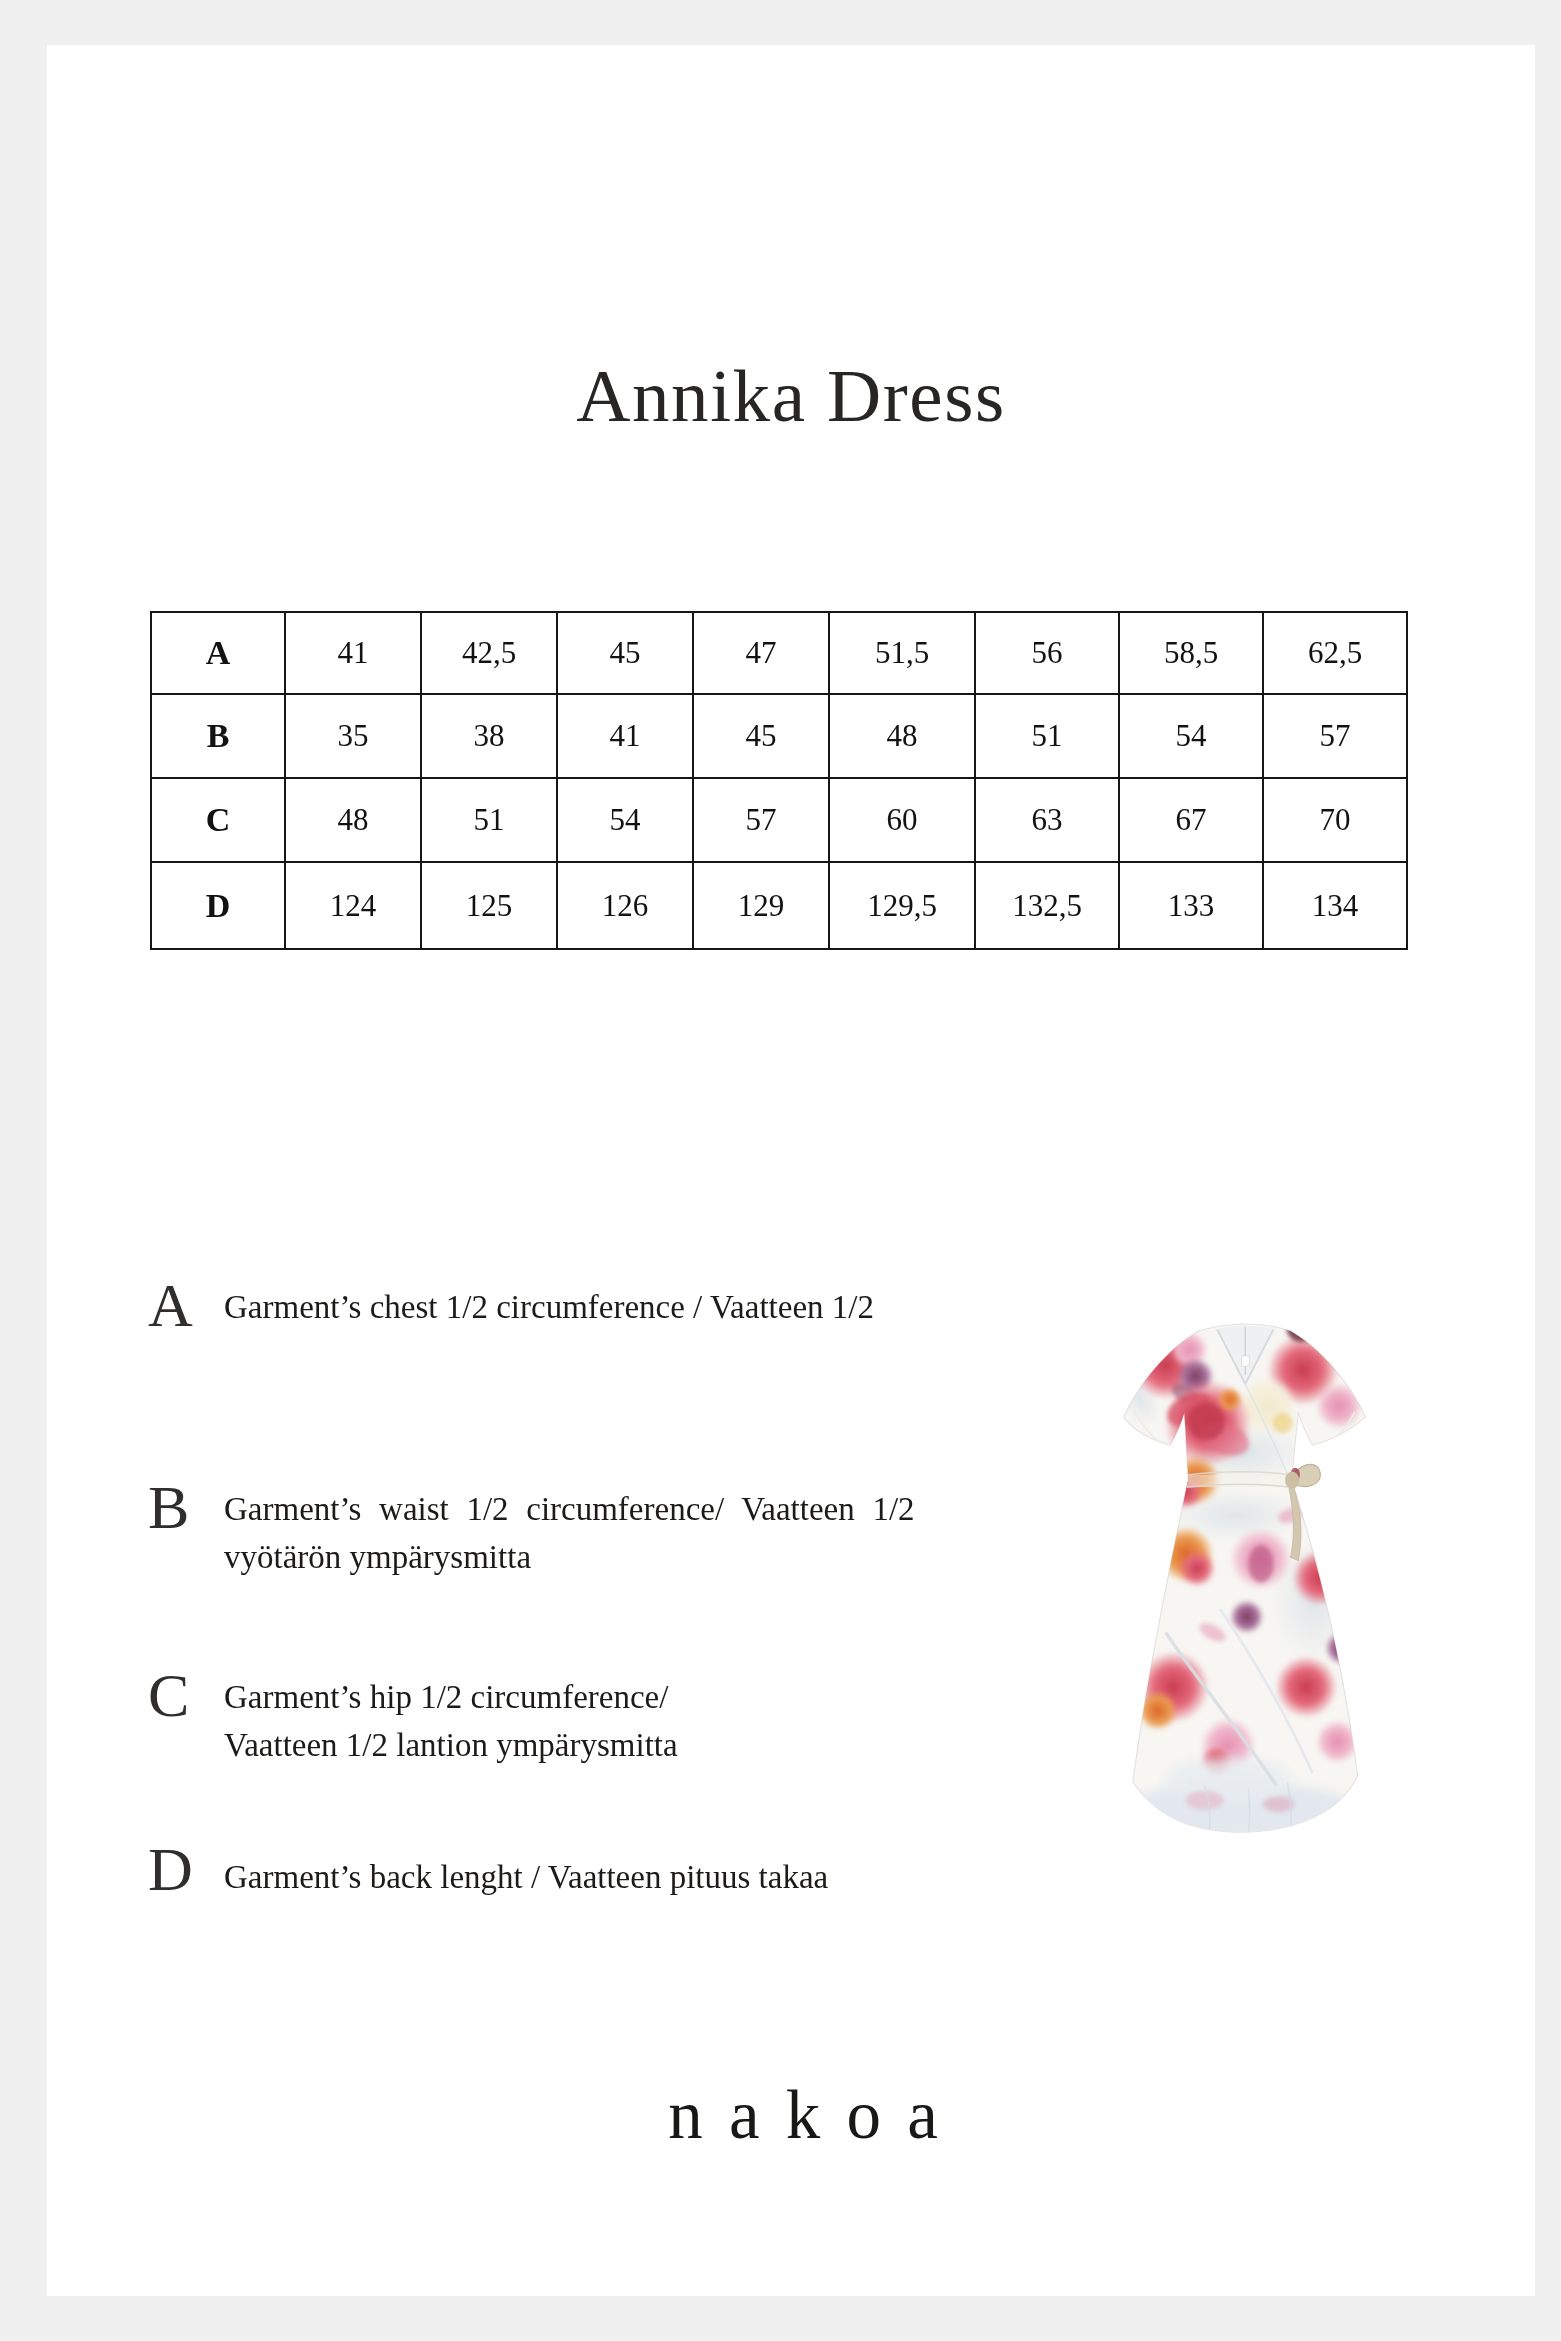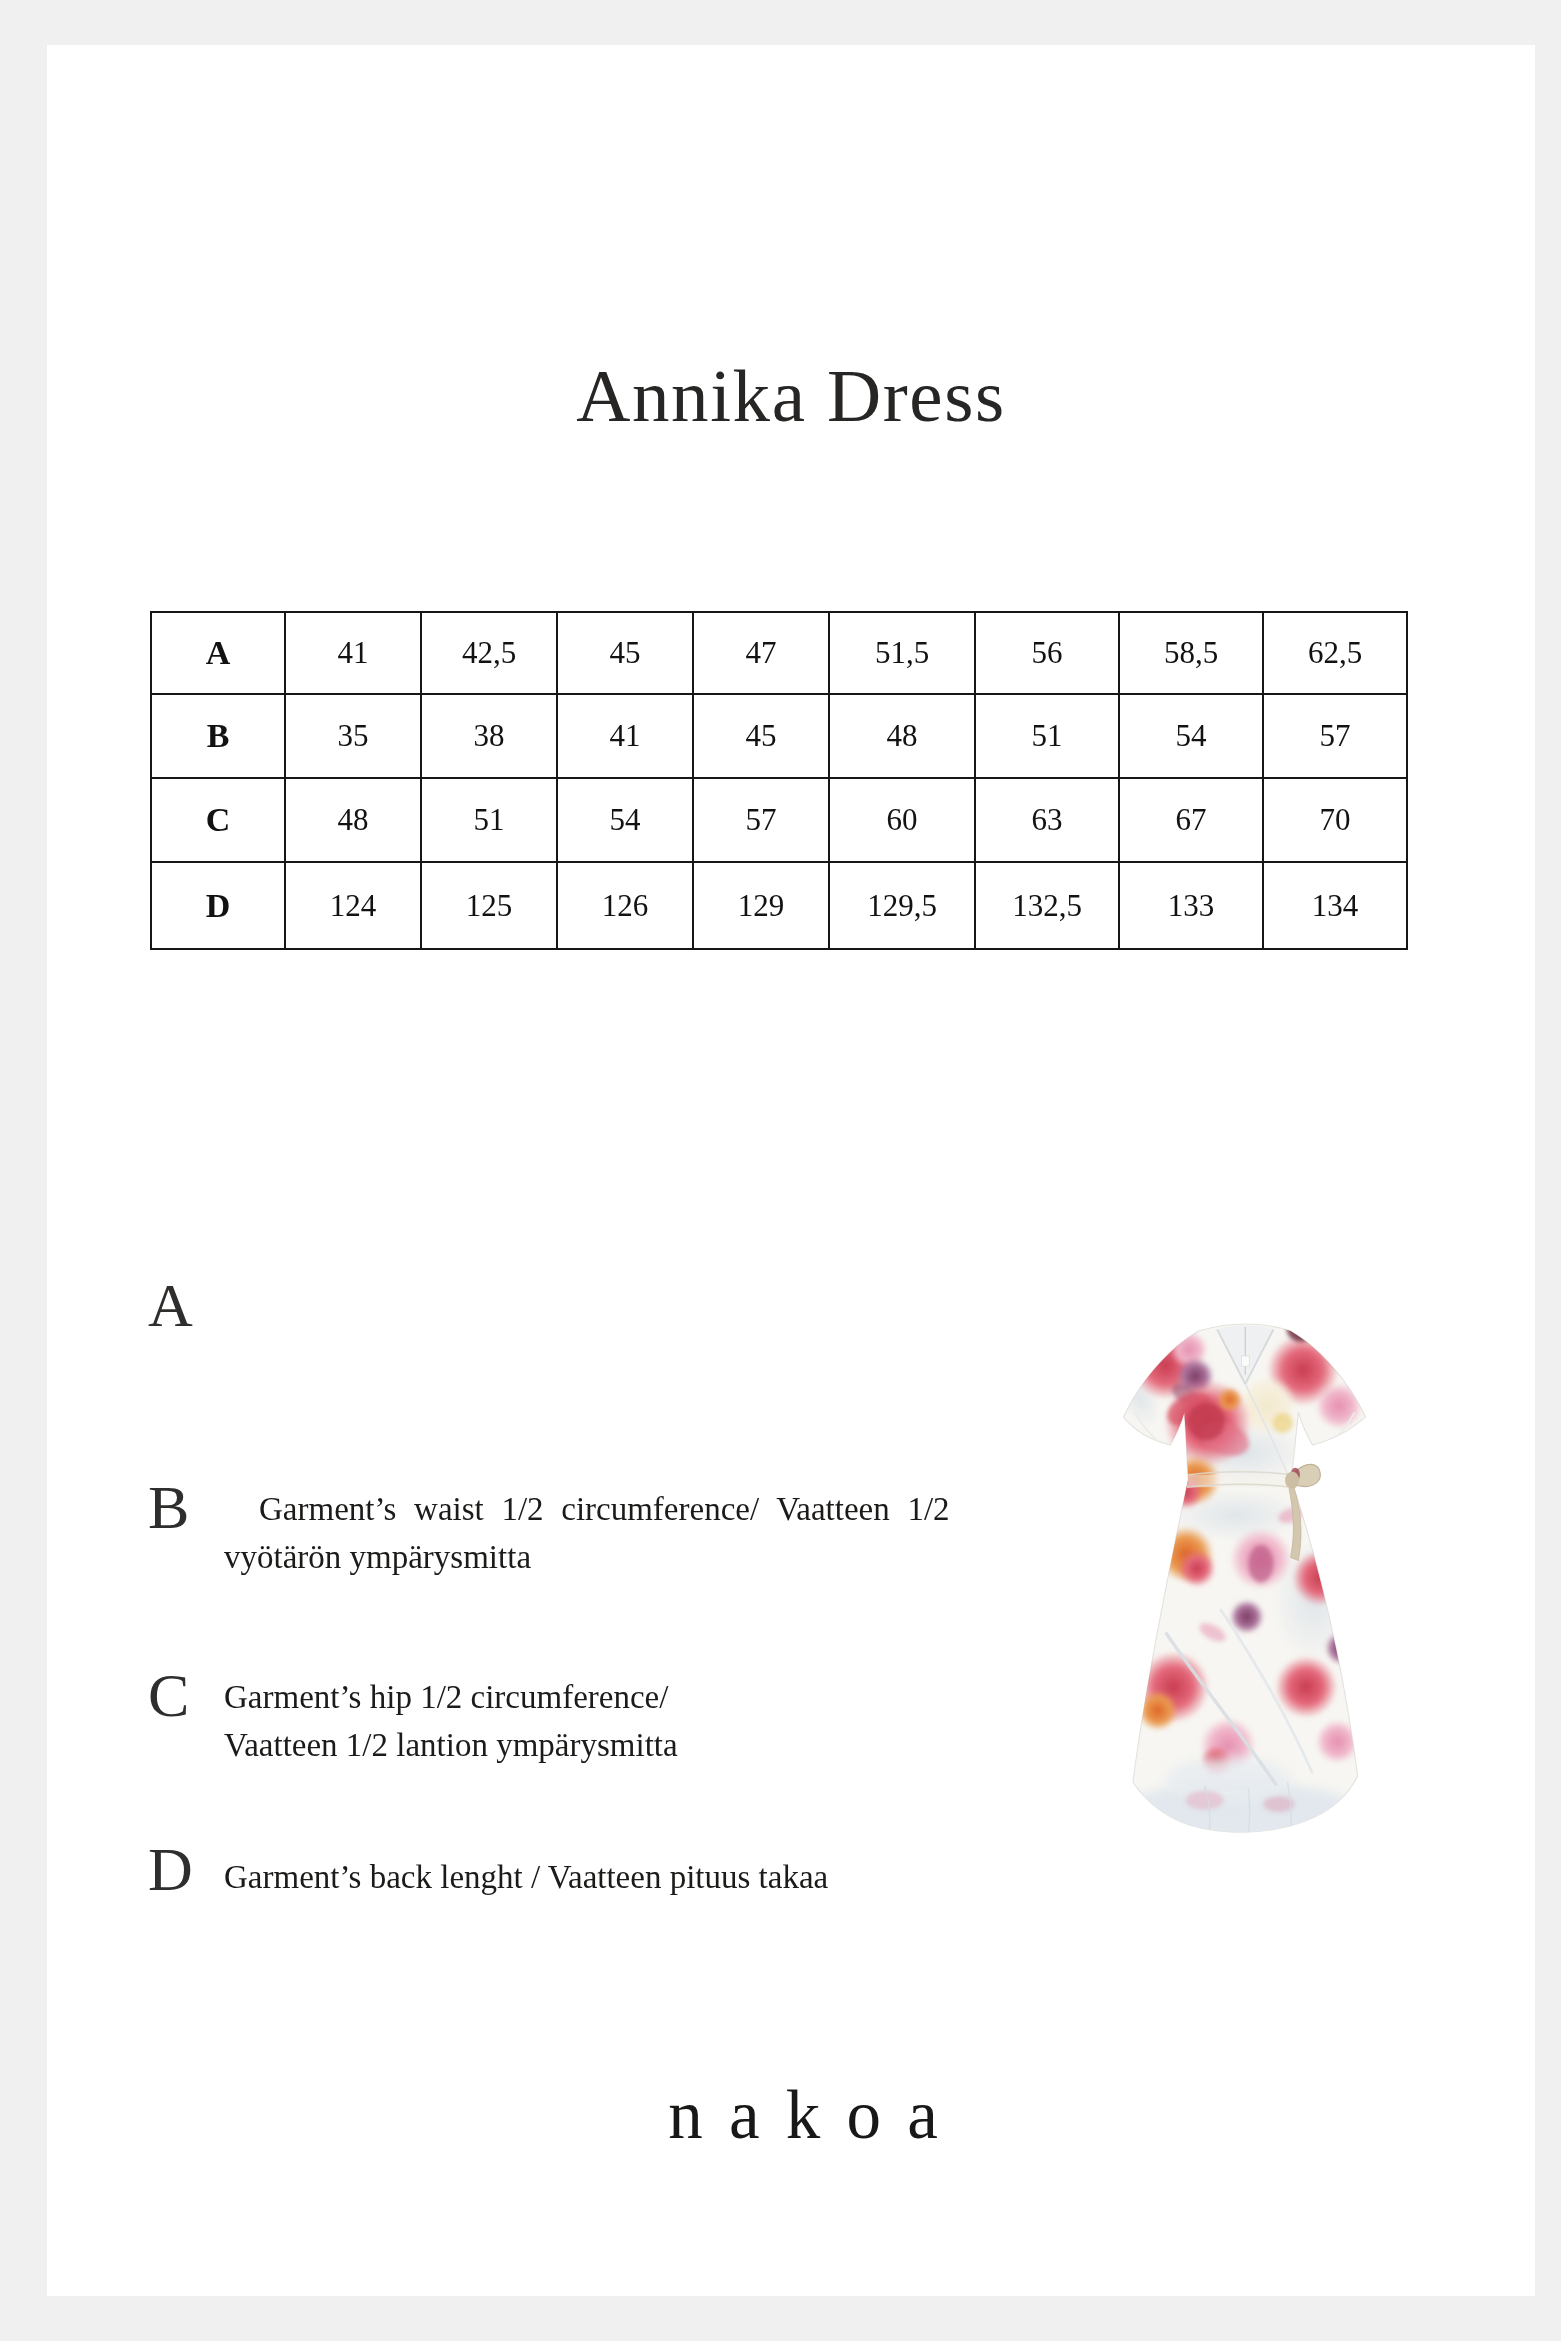--- a/index.html
+++ b/index.html
@@ -19,21 +19,21 @@
   .size-table tr:last-child{height:87px;}
   .col-h{font-size:33px;font-weight:700;}
   .row-h{font-size:34px;font-weight:700;}
   .val{font-size:31px;font-weight:400;margin-top:21px;}
 
   .legend-row{position:absolute;left:101px;display:flex;align-items:flex-start;}
   .legend-letter{width:76px;font-size:62px;line-height:62px;font-weight:400;color:#2f2e2c;
                  margin-top:-9.4px;}
   .legend-text{width:796px;}
   .legend-line{font-size:33px;line-height:48px;white-space:nowrap;color:#1c1b19;}
-  .justify-wide{word-spacing:9.4px;margin-left:35px;}
+  .justify-wide{word-spacing:9.4px;}
   .row-a{top:1238px;} .row-b{top:1440px;} .row-c{top:1628px;} .row-d{top:1802px;}
   .row-d .legend-line{line-height:45px;margin-top:7.8px;}
 
   .dress{position:absolute;left:1064px;top:1275px;width:267px;height:517px;}
 
   .logo{position:absolute;left:12px;top:2031px;width:100%;text-align:center;font-size:69px;
         font-weight:400;letter-spacing:.38em;text-indent:.38em;color:#181816;}
 </style>
 </head>
 <body>
@@ -99,20 +99,21 @@
         <td class="val">132,5</td>
         <td class="val">133</td>
         <td class="val">134</td>
       </tr>
     </tbody>
       </table>
 
     <div class="legend-row row-a">
       <div class="legend-letter">A</div>
       <div class="legend-text">
+        <div class="legend-line">Garment’s chest 1/2 circumference / Vaatteen 1/2</div>
       </div>
     </div>
 
     <div class="legend-row row-b">
       <div class="legend-letter">B</div>
       <div class="legend-text">
         <div class="legend-line justify-wide">Garment’s waist 1/2 circumference/ Vaatteen 1/2</div>
         <div class="legend-line">vyötärön ympärysmitta</div>
       </div>
     </div>

